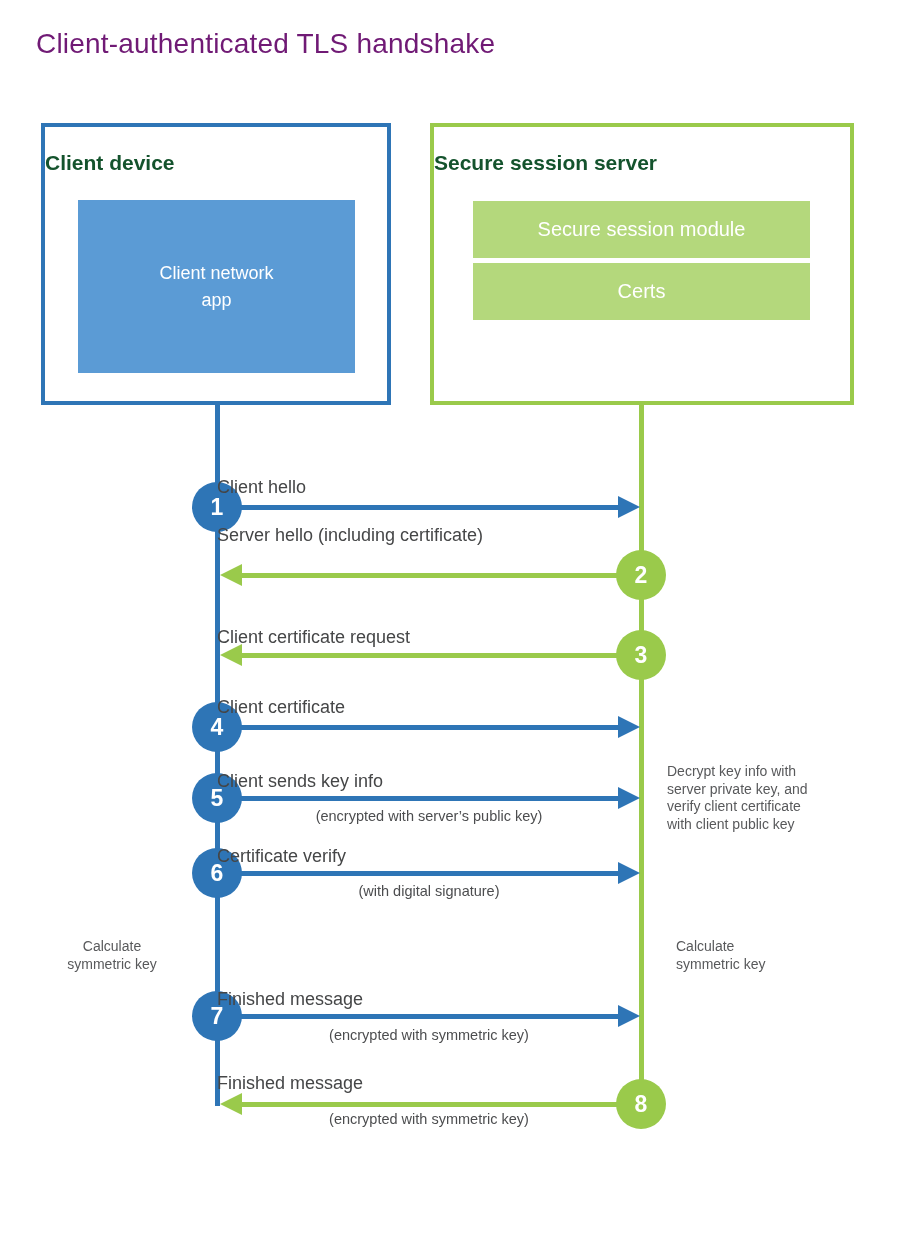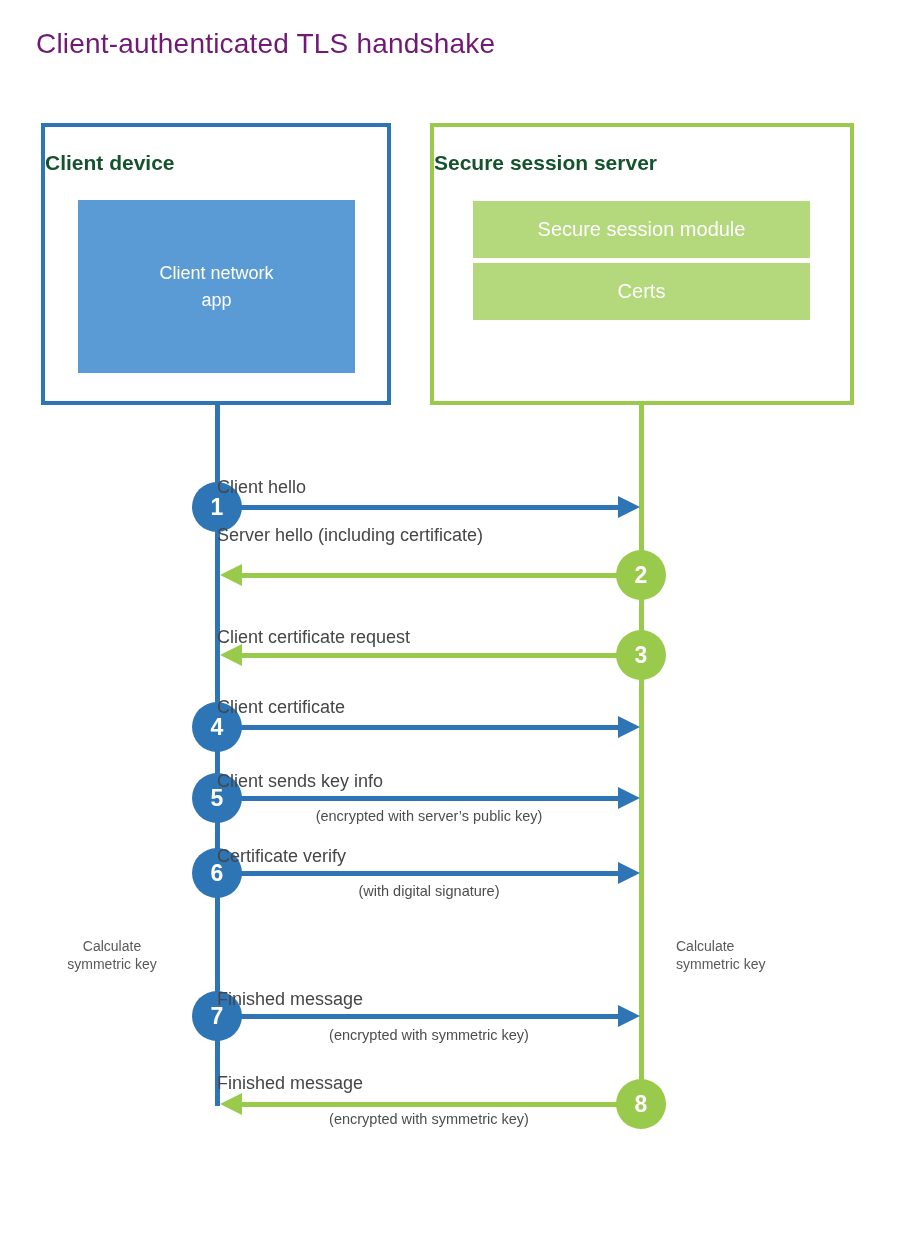--- a/index.html
+++ b/index.html
@@ -143,18 +143,22 @@
   </div>
 
   <div class="step s8">
     <div class="hline green"></div>
     <div class="ahead left"></div>
     <div class="circle green">8</div>
     <div class="msg-label">Finished message</div>
     <div class="msg-sub">(encrypted with symmetric key)</div>
   </div>
 
+  <div class="note decrypt">Decrypt key info with
+server private key, and
+verify client certificate
+with client public key</div>
   <div class="note calc-left">Calculate
 symmetric key</div>
   <div class="note calc-right">Calculate
 symmetric key</div>
 
 </div>
 
 </body></html>

